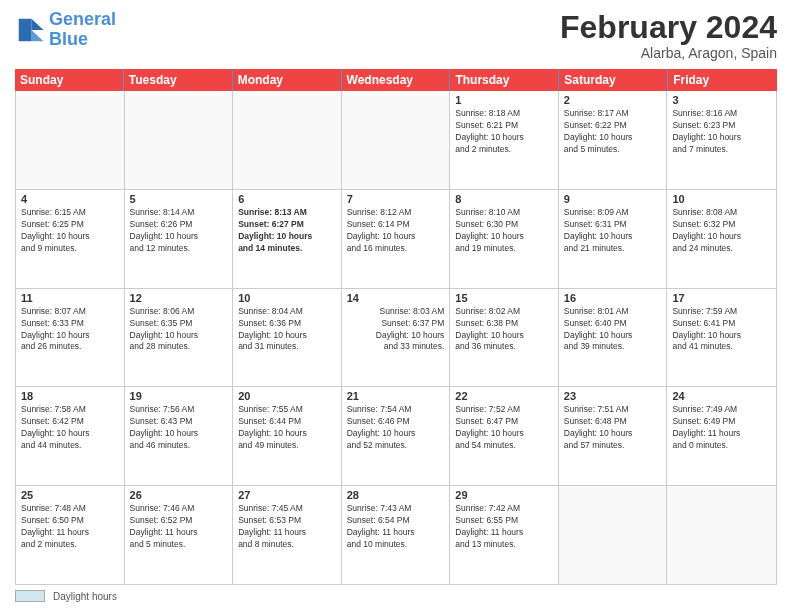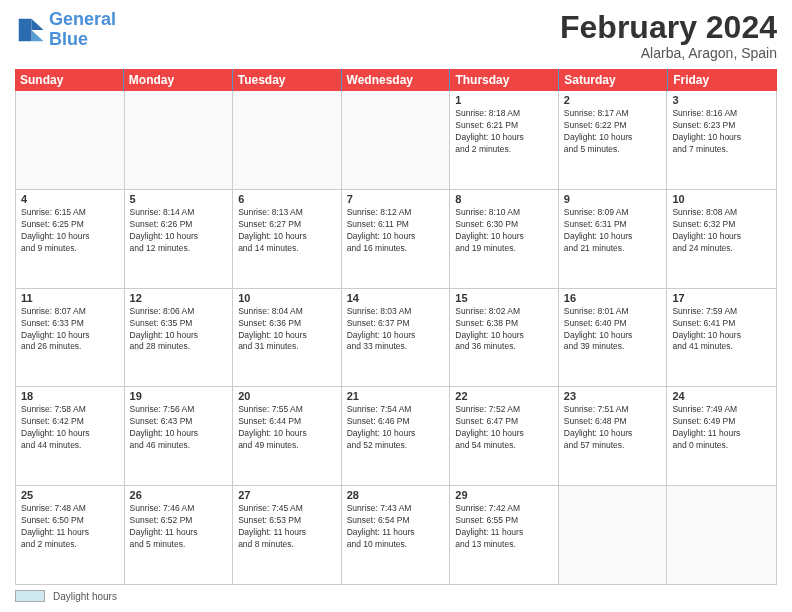--- a/index.html
+++ b/index.html
@@ -149,22 +149,22 @@
     </div>
     <div class="title-block">
       <div class="main-title">February 2024</div>
       <div class="sub-title">Alarba, Aragon, Spain</div>
     </div>
   </div>
 
   <div class="calendar">
     <div class="cal-header">
     <div class="cal-header-cell">Sunday</div>
+        <div class="cal-header-cell">Tuesday</div>
         <div class="cal-header-cell">Monday</div>
-        <div class="cal-header-cell">Tuesday</div>
         <div class="cal-header-cell">Wednesday</div>
         <div class="cal-header-cell">Thursday</div>
         <div class="cal-header-cell">Saturday</div>
         <div class="cal-header-cell">Friday</div>
       </div>
     <div class="cal-body">
     <div class="cal-row">
           <div class="cal-cell empty"></div>
           <div class="cal-cell empty"></div>
           <div class="cal-cell empty"></div>
@@ -201,29 +201,29 @@
           </div>
           <div class="cal-cell">
             <div class="day-num">5</div>
             <div class="day-info" style="white-space: pre-line;">Sunrise: 8:14 AM
 Sunset: 6:26 PM
 Daylight: 10 hours
 and 12 minutes.</div>
           </div>
           <div class="cal-cell">
             <div class="day-num">6</div>
-            <div class="day-info" style="white-space: pre-line;">Sunrise: 8:13 AM
+            <div class="day-info" style="white-space: pre-line; font-weight: bold;">Sunrise: 8:13 AM
 Sunset: 6:27 PM
 Daylight: 10 hours
 and 14 minutes.</div>
           </div>
           <div class="cal-cell">
             <div class="day-num">7</div>
             <div class="day-info" style="white-space: pre-line;">Sunrise: 8:12 AM
-Sunset: 6:11 PM
+Sunset: 6:14 PM
 Daylight: 10 hours
 and 16 minutes.</div>
           </div>
           <div class="cal-cell">
             <div class="day-num">8</div>
             <div class="day-info" style="white-space: pre-line;">Sunrise: 8:10 AM
 Sunset: 6:30 PM
 Daylight: 10 hours
 and 19 minutes.</div>
           </div>
@@ -259,21 +259,21 @@
           </div>
           <div class="cal-cell">
             <div class="day-num">10</div>
             <div class="day-info" style="white-space: pre-line;">Sunrise: 8:04 AM
 Sunset: 6:36 PM
 Daylight: 10 hours
 and 31 minutes.</div>
           </div>
           <div class="cal-cell">
             <div class="day-num">14</div>
-            <div class="day-info" style="white-space: pre-line;">Sunrise: 8:03 AM
+            <div class="day-info" style="white-space: pre-line; text-align: right;">Sunrise: 8:03 AM
 Sunset: 6:37 PM
 Daylight: 10 hours
 and 33 minutes.</div>
           </div>
           <div class="cal-cell">
             <div class="day-num">15</div>
             <div class="day-info" style="white-space: pre-line;">Sunrise: 8:02 AM
 Sunset: 6:38 PM
 Daylight: 10 hours
 and 36 minutes.</div>

